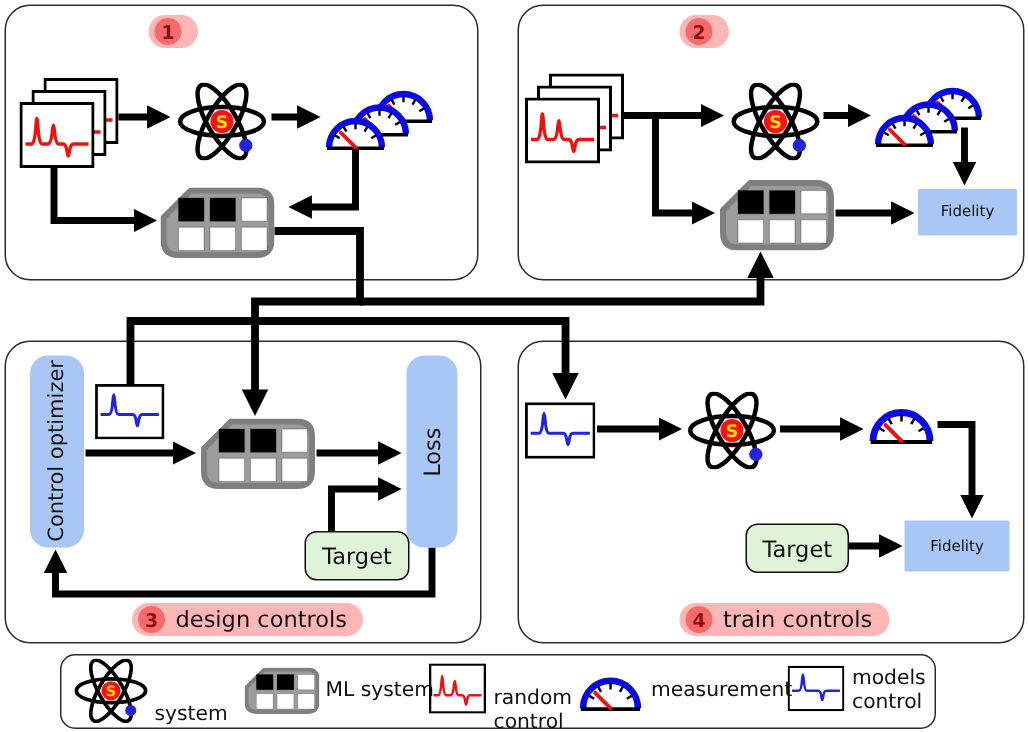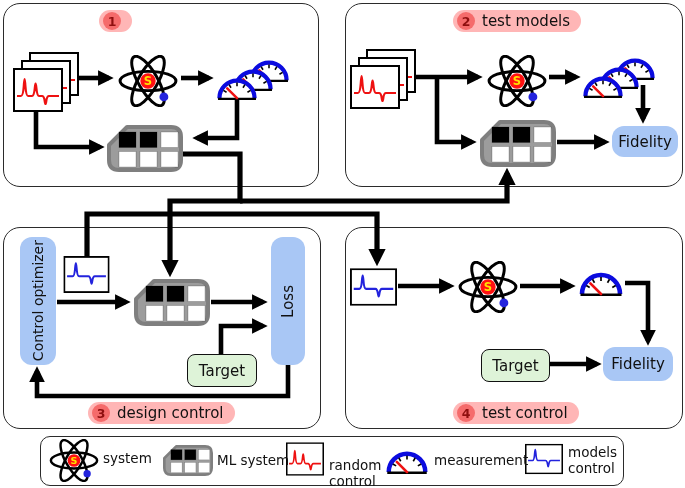--- a/index.html
+++ b/index.html
@@ -3,24 +3,24 @@
 <meta charset="utf-8">
 <style>
   html,body{margin:0;padding:0;background:#fff;}
   .fig{position:relative;width:685px;height:488px;background:#fff;
        font-family:"DejaVu Sans","Liberation Sans",sans-serif;color:#111;overflow:hidden;}
   .panel{position:absolute;border:1.4px solid #2b2b2b;border-radius:17px;background:transparent;}
   .badge{position:absolute;display:flex;align-items:center;gap:7px;background:#ffb6b6;
          border-radius:13px;padding:2px 11px 2px 4px;font-size:15px;white-space:nowrap;z-index:5;}
   .badge-num{width:18px;height:18px;border-radius:50%;background:#f56b6b;color:#8f0f0f;
              font-size:12.5px;font-weight:bold;display:flex;align-items:center;justify-content:center;}
-  .bluebox{position:absolute;background:#a9c7f5;border-radius:12px;display:flex;align-items:center;
-           justify-content:center;font-size:15px;z-index:4;}
+  .bluebox{position:absolute;background:#a9c7f5;border-radius:1px;display:flex;align-items:center;
+           justify-content:center;font-size:10px;z-index:4;}
   .greenbox{position:absolute;background:#def3d8;border:1.7px solid #111;border-radius:8px;
-            display:flex;align-items:center;justify-content:center;font-size:15px;z-index:4;}
+            display:flex;align-items:center;justify-content:center;font-size:15px;z-index:4;margin-left:16px;}
   .vbox{position:absolute;background:#a9c7f5;border-radius:12px;display:flex;align-items:center;
         justify-content:center;z-index:4;}
   .vbox span{writing-mode:vertical-rl;transform:rotate(180deg);font-size:14px;white-space:nowrap;}
   .icon{position:absolute;z-index:3;}
   .icon svg{display:block;width:100%;height:100%;}
   #wires{position:absolute;left:0;top:0;z-index:2;}
   .legend-label{position:absolute;font-size:13.5px;line-height:16px;z-index:4;white-space:nowrap;}
 </style>
 </head>
 <body>
@@ -116,29 +116,28 @@
 
       <path d="M87,256 L87,214 L377,214 L377,261" marker-end="url(#ah)"></path>
     </g>
   </svg>
 
   <div class="badge" style="left:99px;top:10px;">
     <span class="badge-num">1</span>
   </div>
   <div class="badge" style="left:453px;top:10px;">
     <span class="badge-num">2</span>
-    <span>test models</span>
   </div>
   <div class="badge" style="left:88px;top:402px;">
     <span class="badge-num">3</span>
-    <span>design control</span>
+    <span>design controls</span>
   </div>
   <div class="badge" style="left:453px;top:402px;">
     <span class="badge-num">4</span>
-    <span>test control</span>
+    <span>train controls</span>
   </div>
 
   <div class="icon" style="left:29px;top:52px;width:50px;height:44px;">
       <svg viewBox="0 0 50 44">
         <use href="#sym-sig-red"></use>
       </svg>
     </div>
   <div class="icon" style="left:21px;top:60px;width:50px;height:44px;">
       <svg viewBox="0 0 50 44">
         <use href="#sym-sig-red"></use>
@@ -259,21 +258,21 @@
   </div>
   <div class="bluebox" style="left:603px;top:347px;width:70px;height:34px;">
     <span>Fidelity</span>
   </div>
 
   <div class="icon" style="left:48px;top:439px;width:52px;height:43px;">
       <svg viewBox="0 0 64 54">
         <use href="#sym-atom"></use>
       </svg>
     </div>
-  <div class="legend-label" style="left:103px;top:450px;text-align:right;">system</div>
+  <div class="legend-label" style="left:103px;top:468px;text-align:right;">system</div>
 
   <div class="icon" style="left:163px;top:445px;width:50px;height:31px;">
       <svg viewBox="0 0 76 47">
         <use href="#sym-chip"></use>
       </svg>
     </div>
   <div class="legend-label" style="left:217px;top:452px;">ML system</div>
 
   <div class="icon" style="left:286px;top:442px;width:38px;height:34px;">
       <svg viewBox="0 0 50 44">

